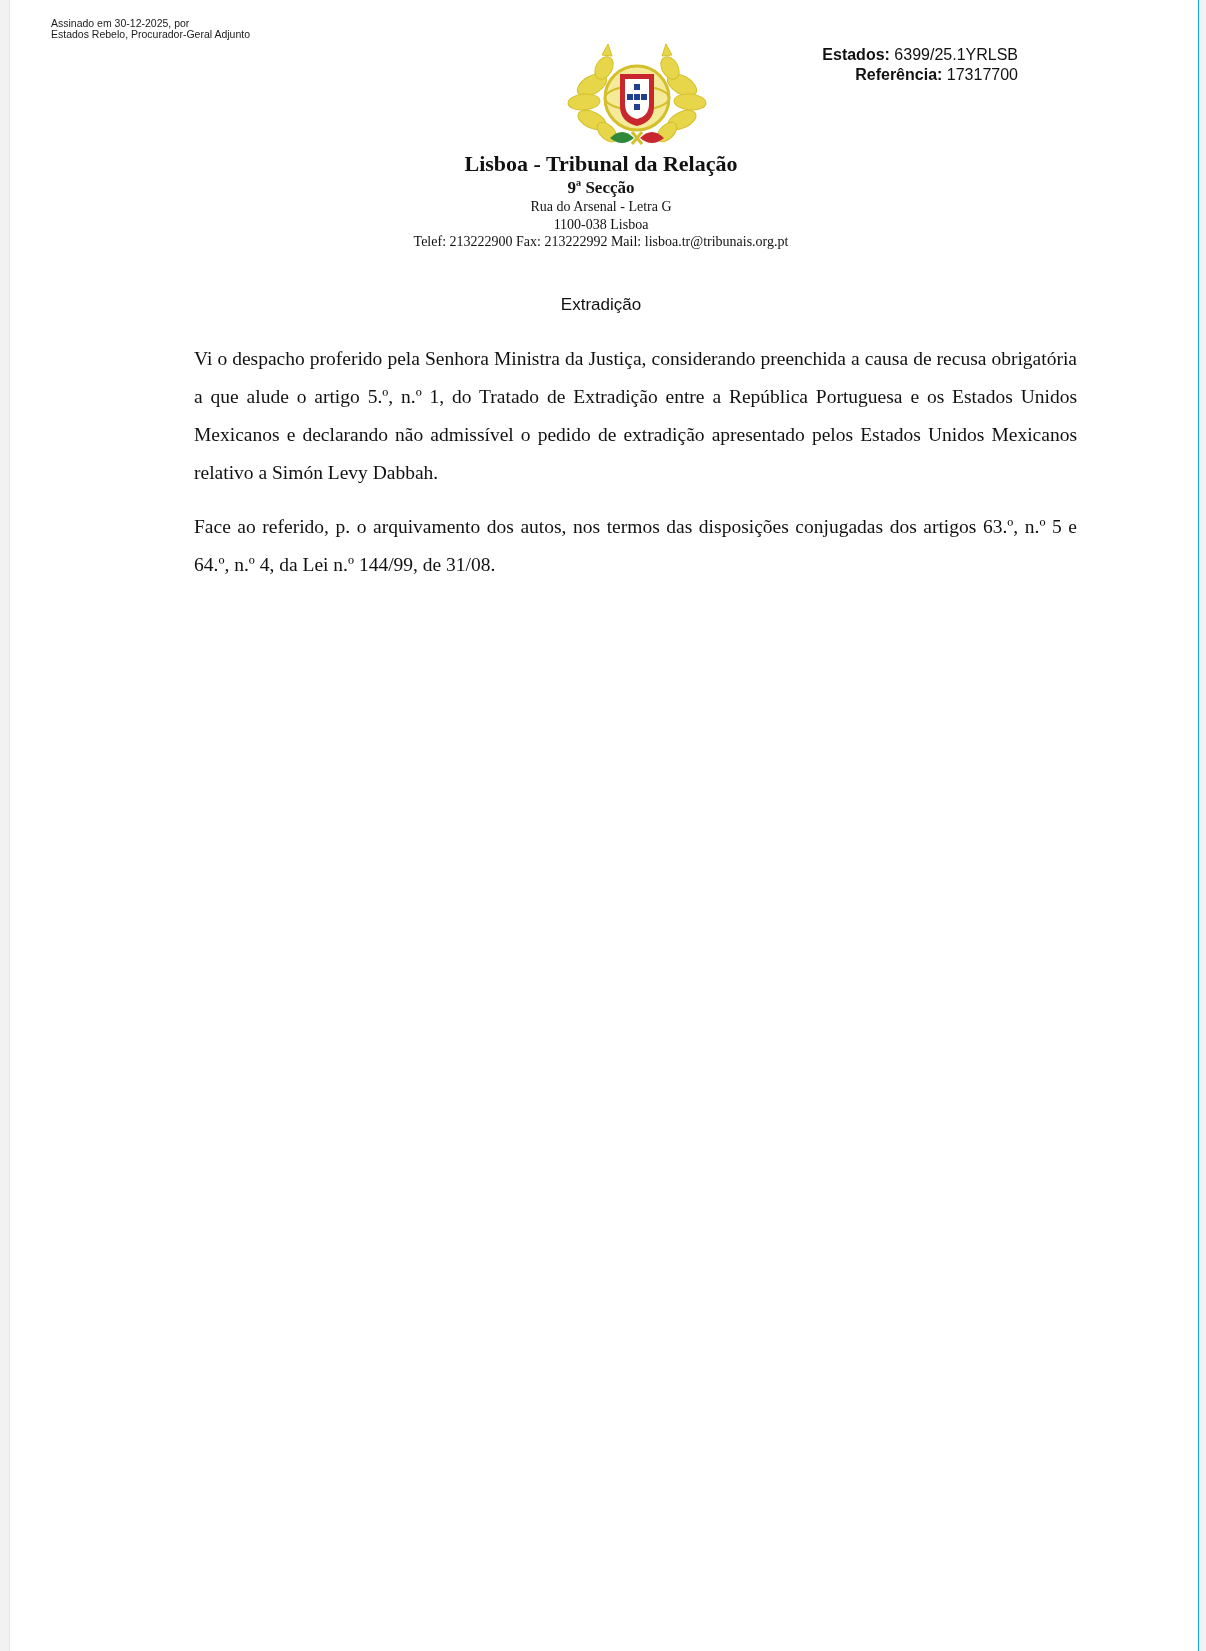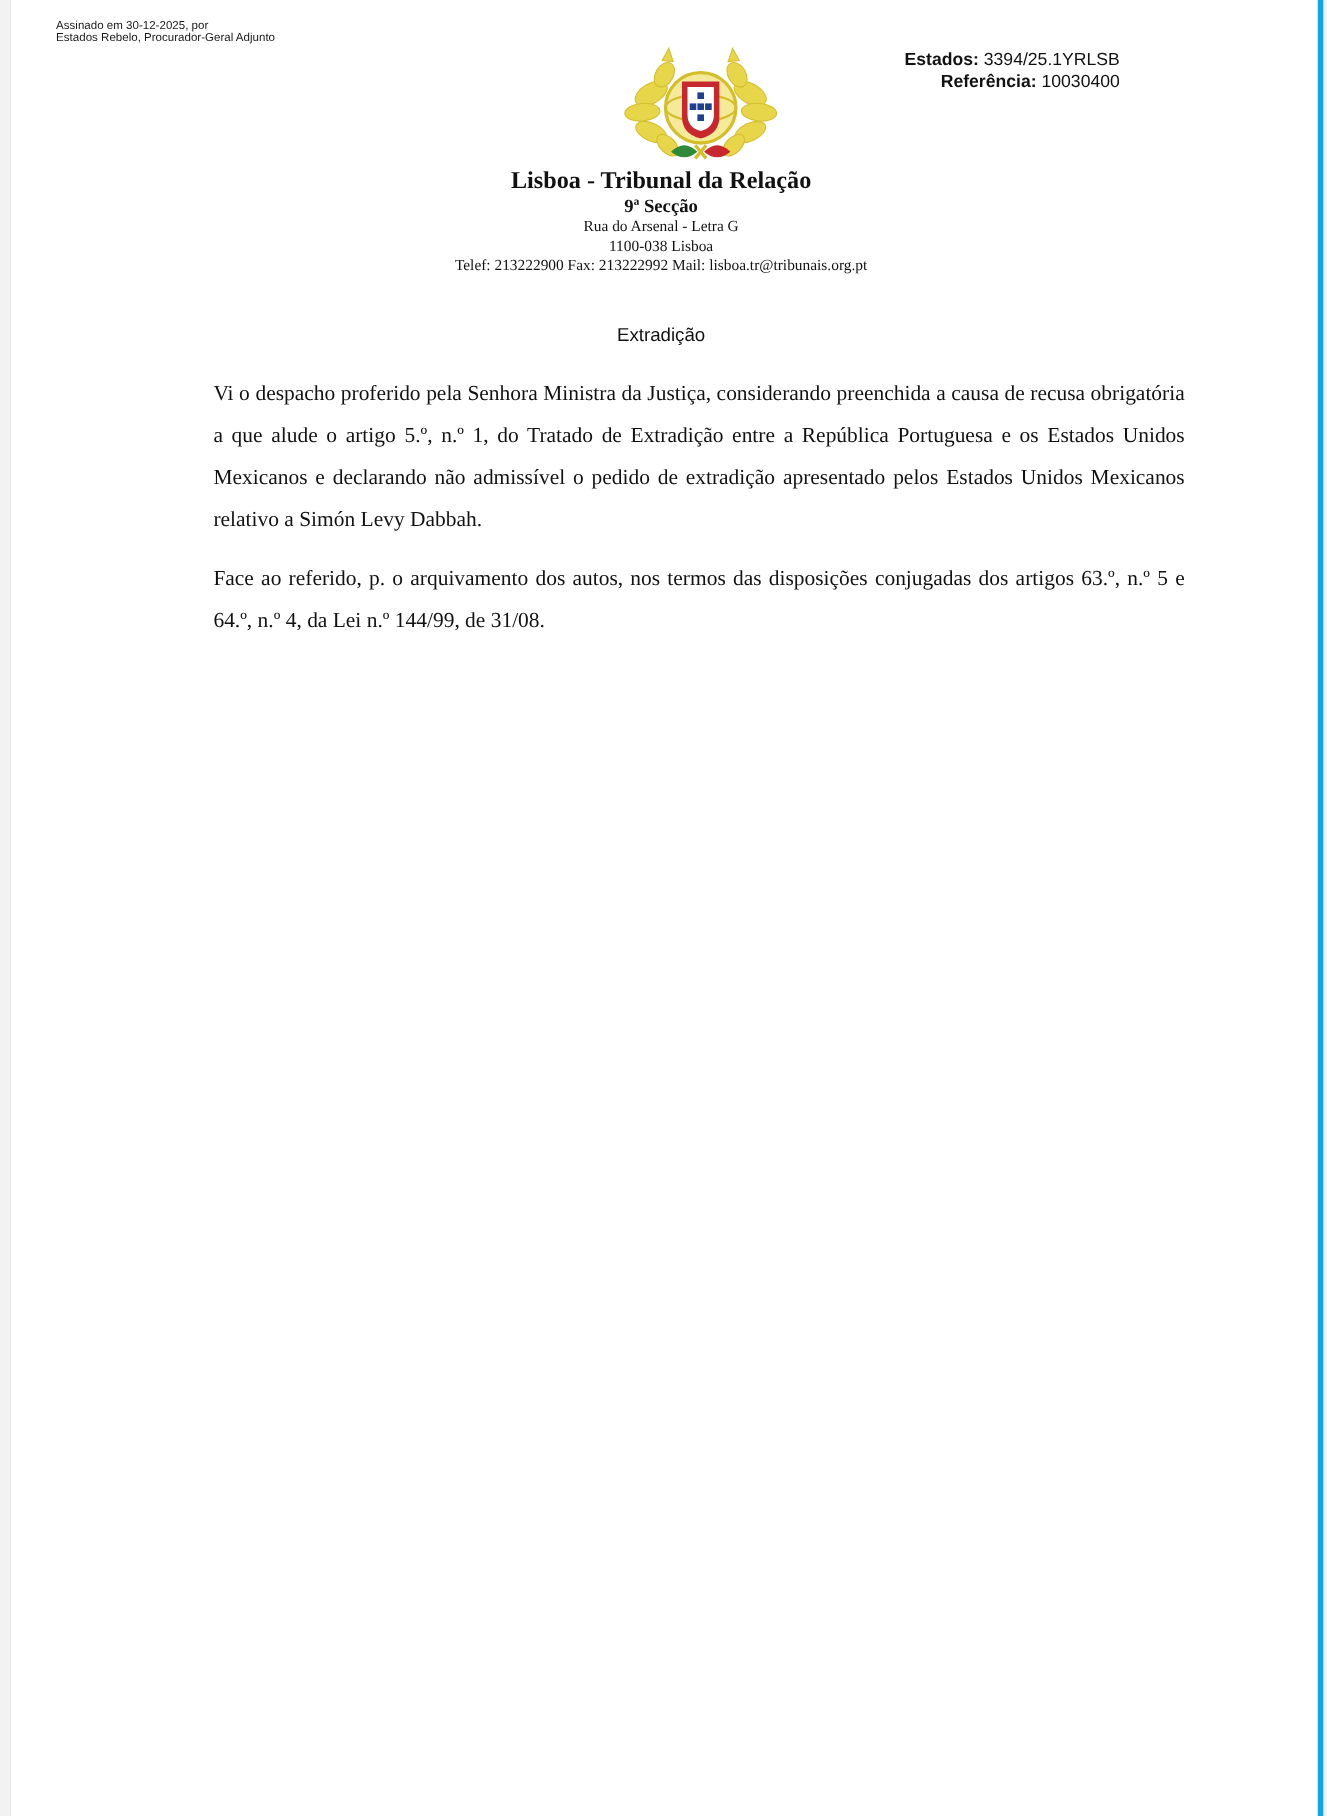--- a/index.html
+++ b/index.html
@@ -8,21 +8,21 @@
     background: #f2f2f2;
     position: relative;
     overflow: hidden;
   }
   .page {
     position: absolute;
     left: 9px; top: 0;
     width: 1188px; height: 1651px;
     background: #ffffff;
     border-left: 1px solid #e6e6e6;
-    border-right: 5px solid #0ea5e9;
+    border-right: 1px solid #0ea5e9;
   }
   .sig {
     position: absolute;
     left: 41px; top: 18px;
     font-family: "Liberation Sans", sans-serif;
     font-size: 10.5px;
     line-height: 11px;
     color: #1a1a1a;
   }
   .proc {
@@ -78,25 +78,25 @@
 <div class="page">
 
   <div class="sig">
     <div>Assinado em 30-12-2025, por</div>
     <div>Estados Rebelo, Procurador-Geral Adjunto</div>
   </div>
 
   <div class="proc">
     <div>
       <b>Estados:</b>
-      <span>3394/25.1YRLSB</span>
+      <span>6399/25.1YRLSB</span>
     </div>
     <div>
       <b>Referência:</b>
-      <span>10030400</span>
+      <span>17317700</span>
     </div>
   </div>
 
   <div class="crest">
     <svg width="150" height="110" viewBox="0 0 150 110">
 
       <g fill="#e8d64a" stroke="#d4bf2a" stroke-width="1">
         <ellipse cx="30" cy="45" rx="16" ry="9" transform="rotate(-30 30 45)"></ellipse>
         <ellipse cx="22" cy="62" rx="16" ry="8" transform="rotate(-5 22 62)"></ellipse>
         <ellipse cx="30" cy="80" rx="15" ry="8" transform="rotate(25 30 80)"></ellipse>

